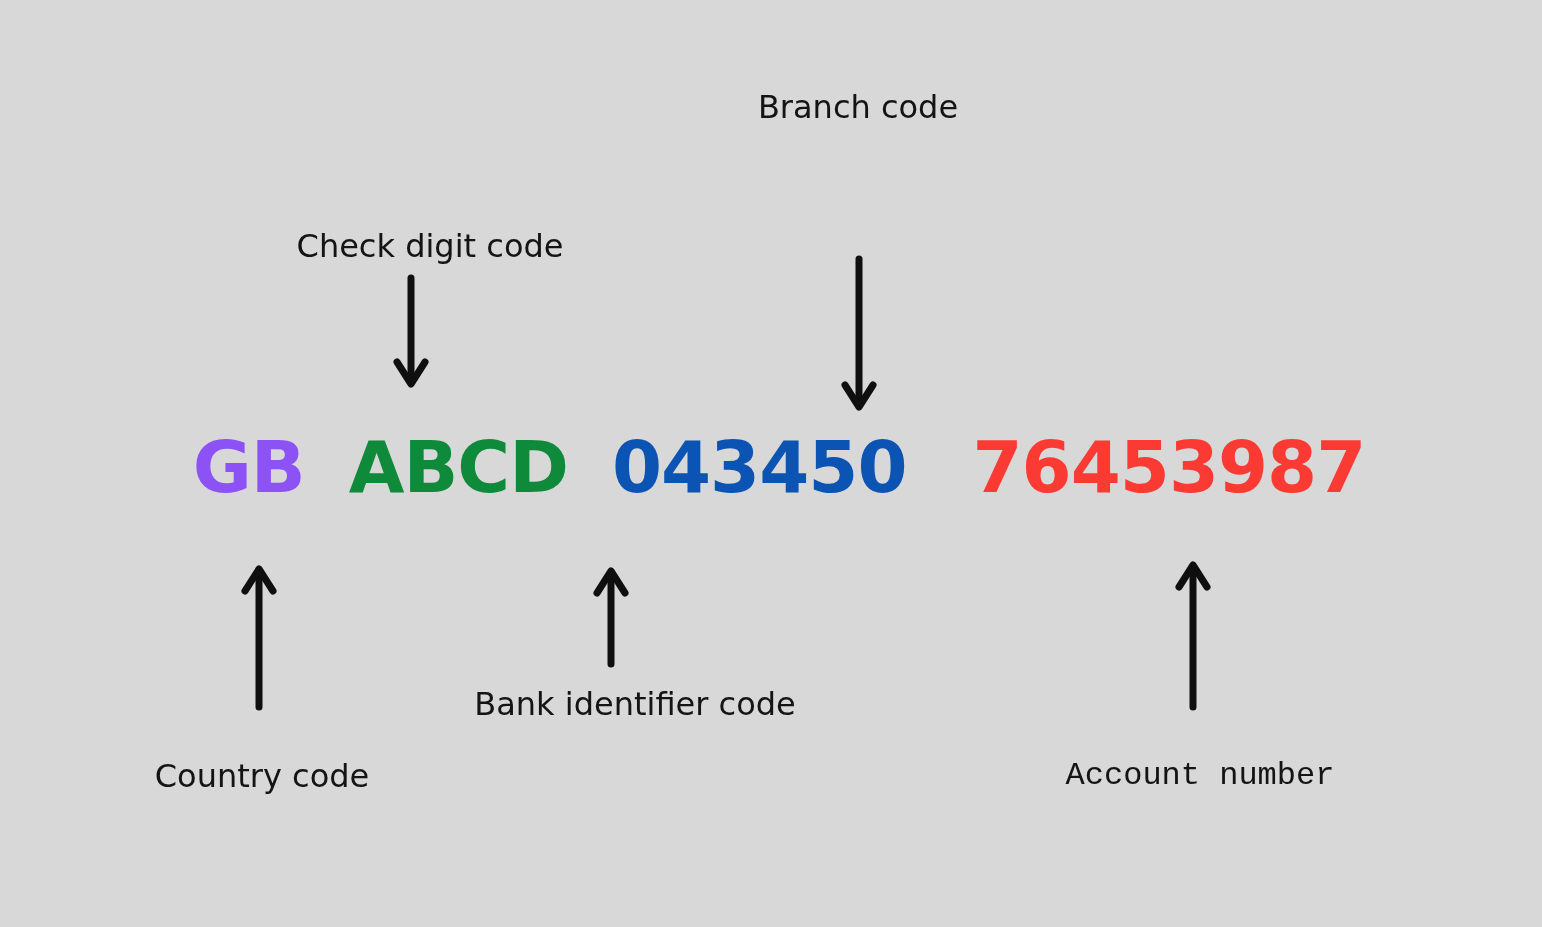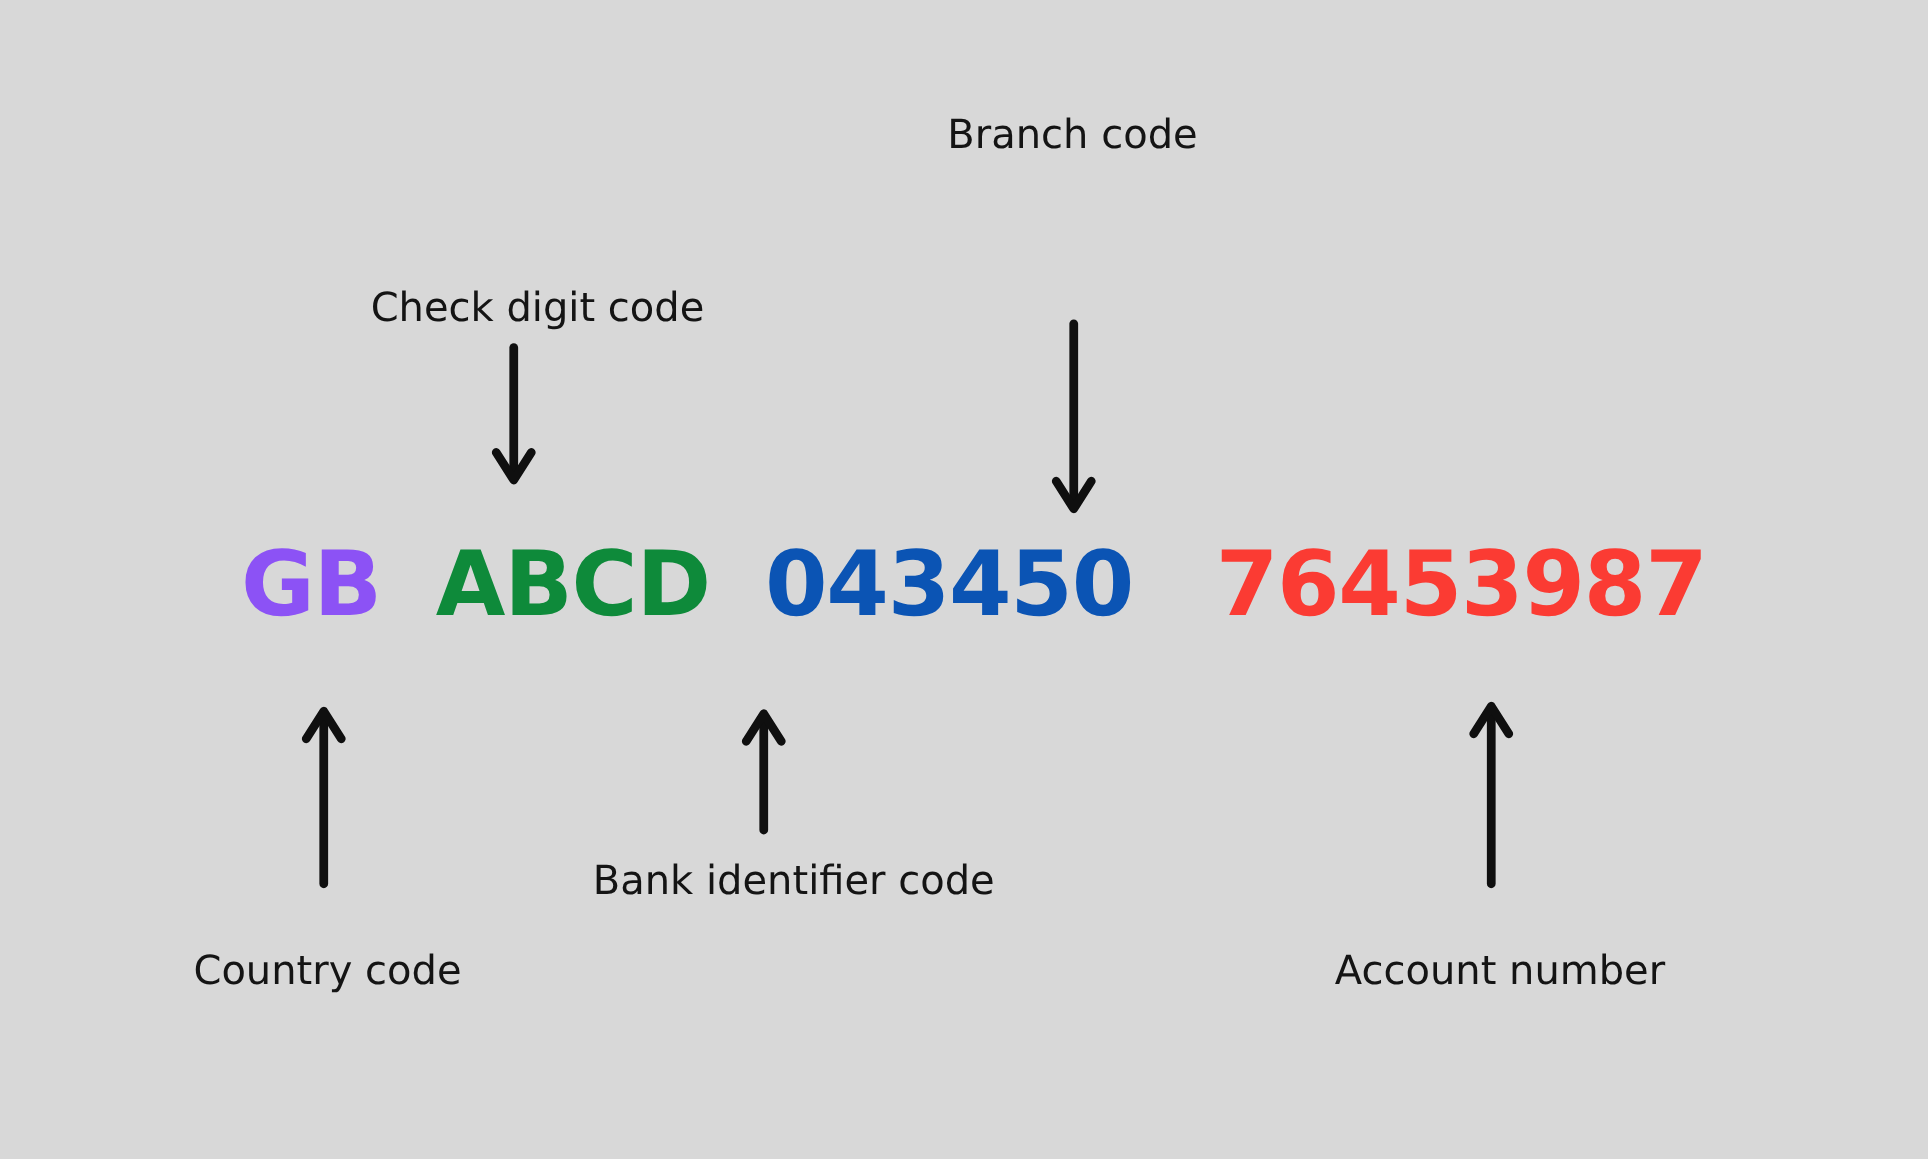--- a/index.html
+++ b/index.html
@@ -88,15 +88,15 @@
 
   <svg class="arrow" style="left:1175px; top:561px;" width="36" height="150" viewBox="0 0 36 150">
     <line x1="18" y1="146" x2="18" y2="10"></line>
     <polyline points="4,26 18,4 32,26"></polyline>
   </svg>
 
   <div class="label" style="left:635px; top:688px;">Bank identifier code</div>
 
   <div class="label" style="left:262px; top:760px;">Country code</div>
 
-  <div class="label" style="left:1200px; top:760px;">Account number</div>
+  <div class="label" style="left:1200px; top:760px;font-family:Liberation Mono, monospace;">Account number</div>
 
 </div>
 
 </body></html>

